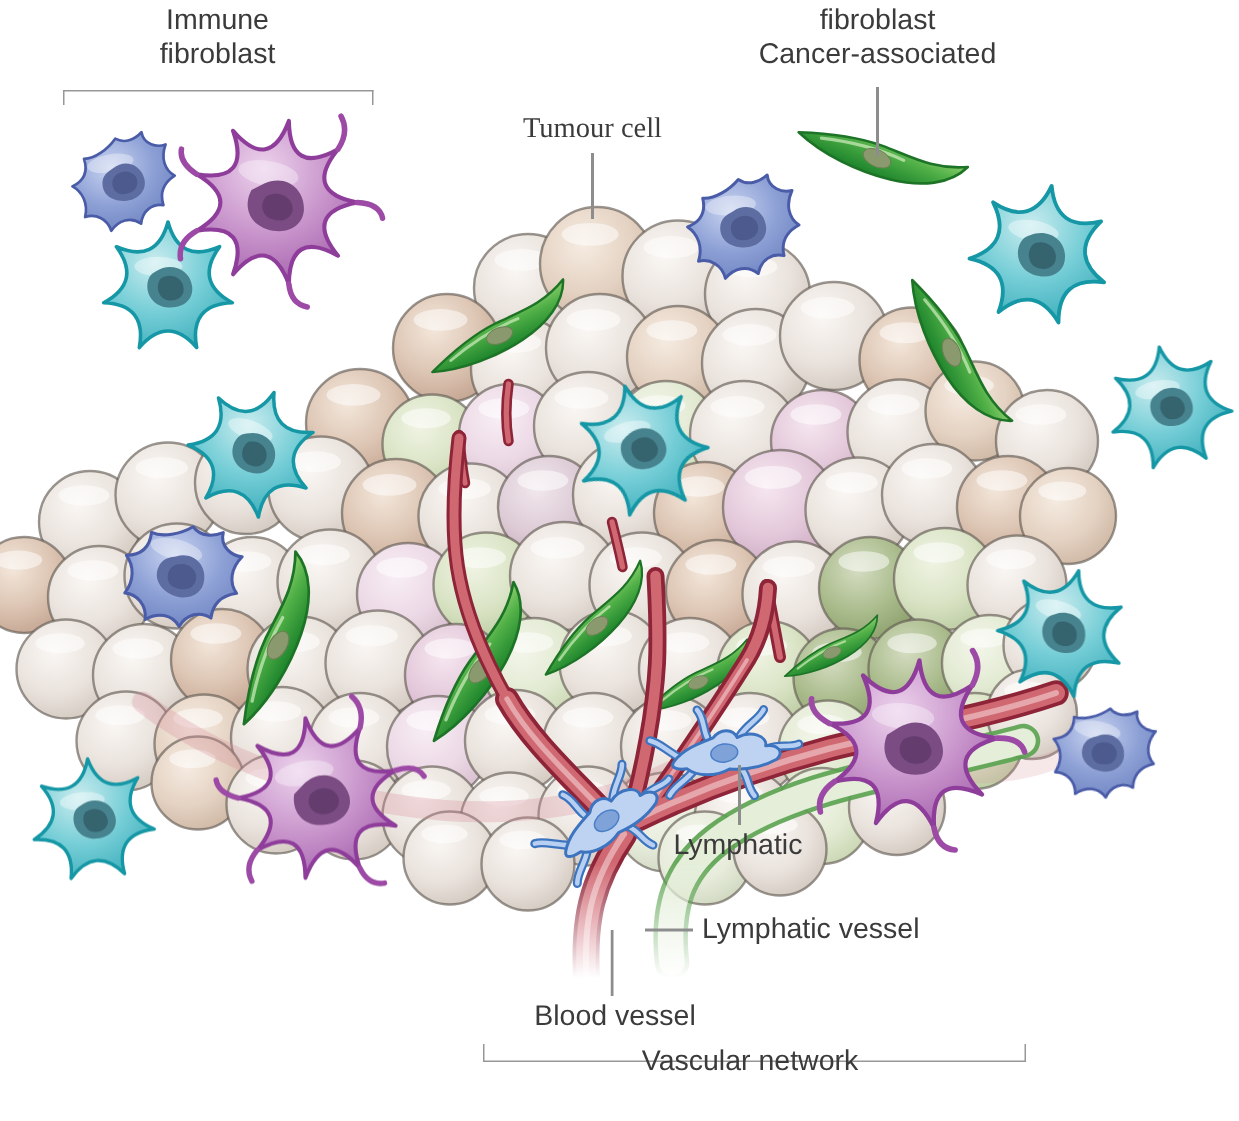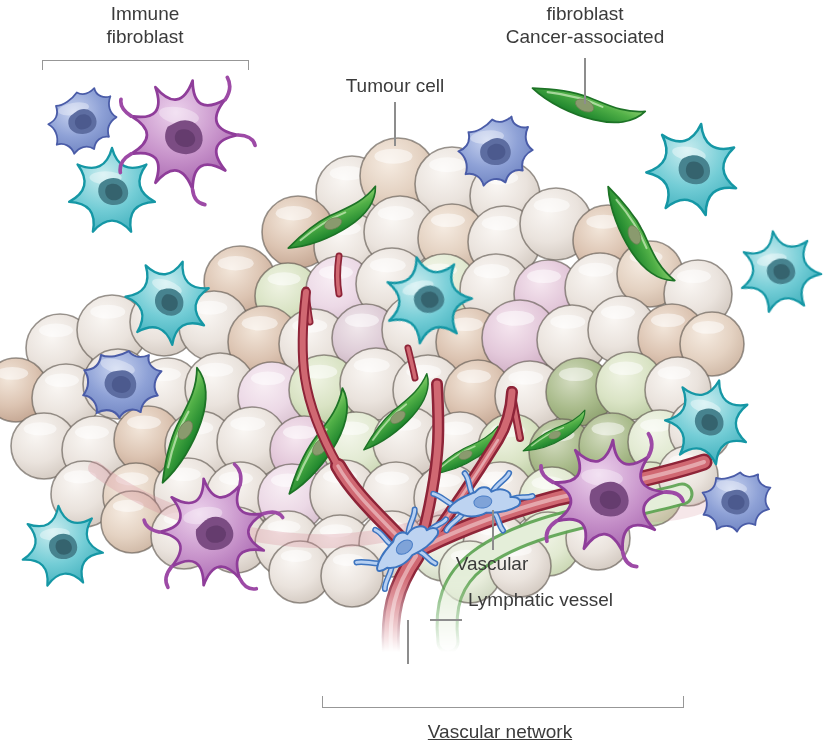--- a/index.html
+++ b/index.html
@@ -585,27 +585,28 @@
     <div>fibroblast</div>
   </div>
   <div class="bracket-down" style="left:42px;top:60px;width:205px;"></div>
 
   <div class="label" style="left:468px;top:2px;width:234px;">
     <div>fibroblast</div>
     <div>Cancer-associated</div>
   </div>
   <div class="vline" style="left:584px;top:58px;height:46px;"></div>
 
-  <div class="label" style="left:328px;top:74px;width:134px;">Tumour cell</div>
+  <div class="label" style="left:328px;top:74px;width:134px;font-family:Liberation Serif, serif;">Tumour cell</div>
   <div class="vline" style="left:394px;top:102px;height:44px;"></div>
 
-  <div class="label" style="left:440px;top:552px;width:104px;">Vascular</div>
+  <div class="label" style="left:440px;top:552px;width:104px;">Lymphatic</div>
   <div class="vline" style="left:492px;top:510px;height:40px;"></div>
 
-  <div class="label left" style="left:468px;top:588px;width:190px;">Lymphatic vessel</div>
+  <div class="label left" style="left:468px;top:608px;width:190px;">Lymphatic vessel</div>
   <div class="hline" style="left:430px;top:619px;width:32px;"></div>
 
+  <div class="label" style="left:340px;top:666px;width:140px;">Blood vessel</div>
   <div class="vline" style="left:407px;top:620px;height:44px;"></div>
 
   <div class="bracket-up" style="left:322px;top:696px;width:360px;"></div>
-  <div class="label" style="left:360px;top:720px;width:280px;text-decoration:underline;">Vascular network</div>
+  <div class="label" style="left:360px;top:696px;width:280px;">Vascular network</div>
 
 </div>
 
 </body></html>

